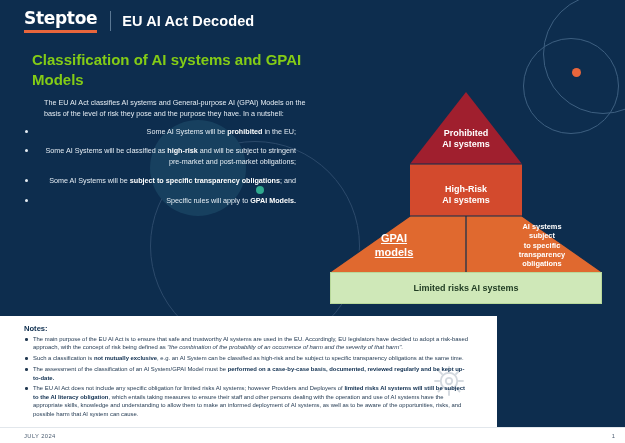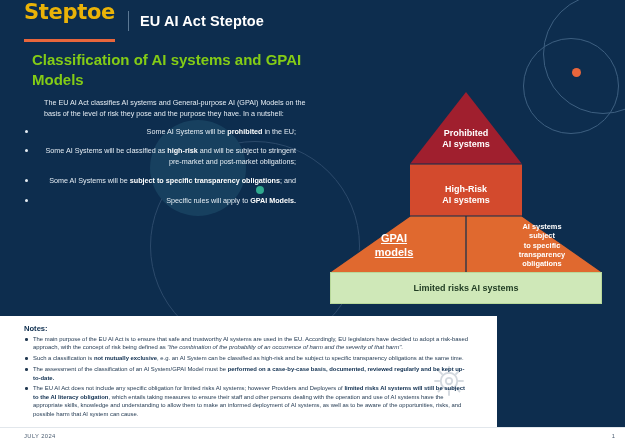--- a/index.html
+++ b/index.html
@@ -52,25 +52,25 @@
   .header {
     position: absolute; left: 0; top: 0;
     width: 100%; height: 42px;
     display: flex; align-items: center;
     padding-left: 24px;
     z-index: 5;
   }
   .logo {
     font-family: "DejaVu Sans", sans-serif;
     font-weight: bold;
-    font-size: 21px;
-    color: #eab308;
+    font-size: 17px;
+    color: #ffffff;
     letter-spacing: -0.3px;
     border-bottom: 3px solid #e8663c;
-    padding-bottom: 15px;
+    padding-bottom: 1px;
     line-height: 1.15;
   }
   .header-divider {
     width: 1px; height: 20px;
     background: #5b7894;
     margin: 0 11px 0 13px;
   }
   .header-title {
     font-size: 14.5px;
     font-weight: bold;
@@ -218,21 +218,21 @@
   <div class="deco deco-ring1"></div>
   <div class="deco deco-ring2"></div>
   <div class="deco deco-dot-orange"></div>
   <div class="deco deco-ring3"></div>
   <div class="deco deco-blob"></div>
   <div class="deco deco-dot-teal"></div>
 
   <div class="header">
     <div class="logo">Steptoe</div>
     <div class="header-divider"></div>
-    <div class="header-title">EU AI Act Steptoe</div>
+    <div class="header-title">EU AI Act Decoded</div>
   </div>
 
   <div class="title">Classification of AI systems and GPAI Models</div>
 
   <div class="intro">The EU AI Act classifies AI systems and General-purpose AI (GPAI) Models on the basis of the level of risk they pose and the purpose they have. In a nutshell:</div>
 
   <div class="bullets">
     <div class="bullet">Some AI Systems will be <b>prohibited</b> in the EU;</div>
     <div class="bullet">Some AI Systems will be classified as <b>high-risk</b> and will be subject to stringent pre-market and post-market obligations;</div>
     <div class="bullet">Some AI Systems will be <b>subject to specific transparency obligations</b>; and</div>

